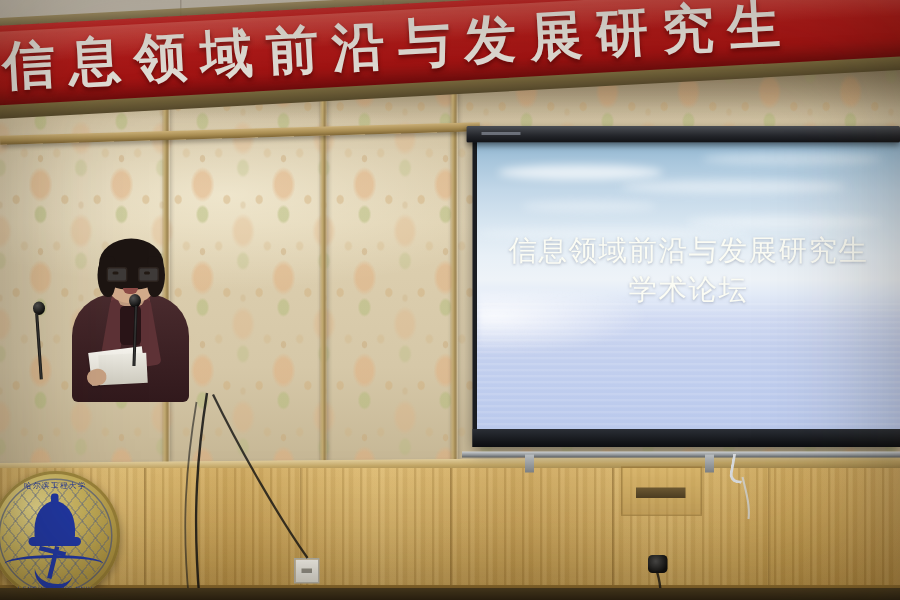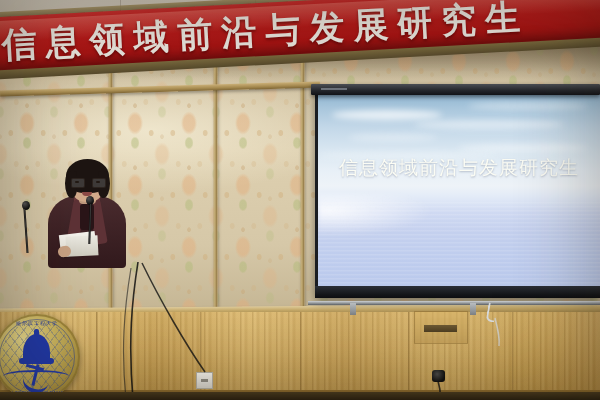--- a/index.html
+++ b/index.html
@@ -479,20 +479,21 @@
       <div class="cloud" style="left:14px;top:16px;width:110px;height:10px;"></div>
       <div class="cloud" style="left:96px;top:26px;width:150px;height:9px;opacity:.65"></div>
       <div class="cloud" style="left:150px;top:8px;width:120px;height:8px;opacity:.55"></div>
       <div class="cloud" style="left:30px;top:40px;width:90px;height:7px;opacity:.5"></div>
       <div class="cloud" style="left:140px;top:50px;width:130px;height:8px;opacity:.6"></div>
       <div class="cloud" style="left:0px;top:58px;width:180px;height:7px;opacity:.45"></div>
       <div class="sea-shine"></div>
       <div class="sea-ripple"></div>
       <div class="slide-title">
         <span>信息领域前沿与发展研究生</span>
+        <span class="ln2">学术论坛</span>
       </div>
     </div>
     <div class="screen-bottombar"></div>
   </div>
   <div class="screen-rail"></div>
   <div class="rail-bracket" style="left:350px"></div>
   <div class="rail-bracket" style="left:470px"></div>
   <div class="screen-hook"></div>
 
   <div class="wall-panelbox">

